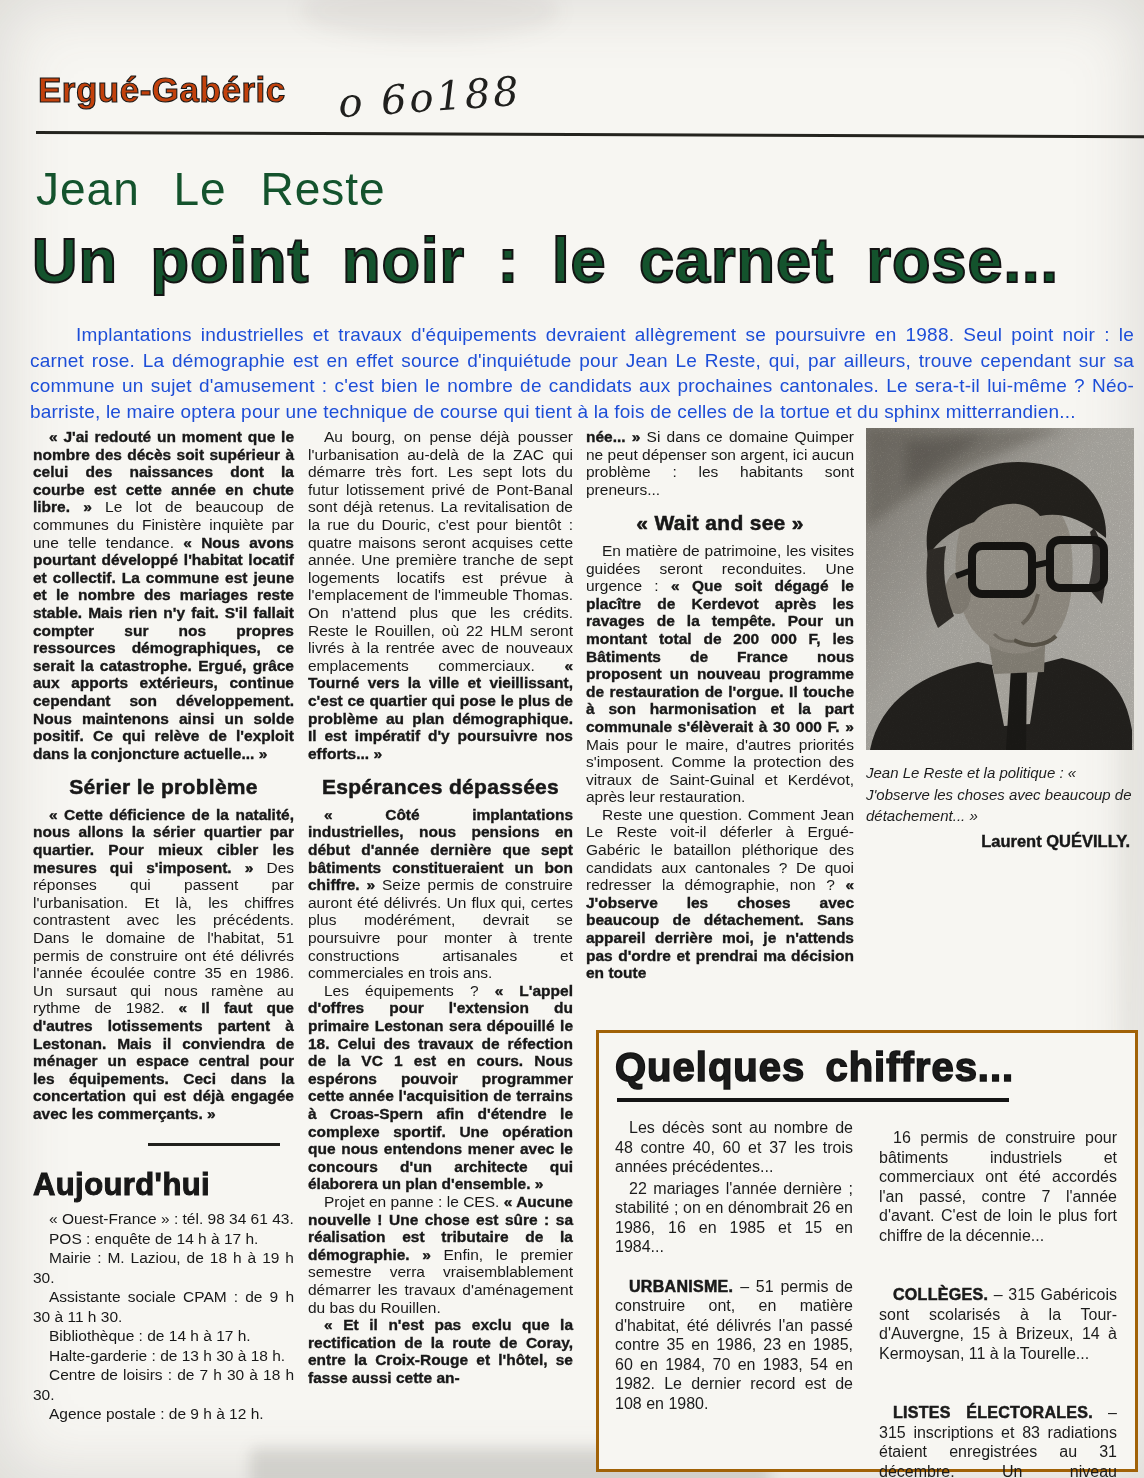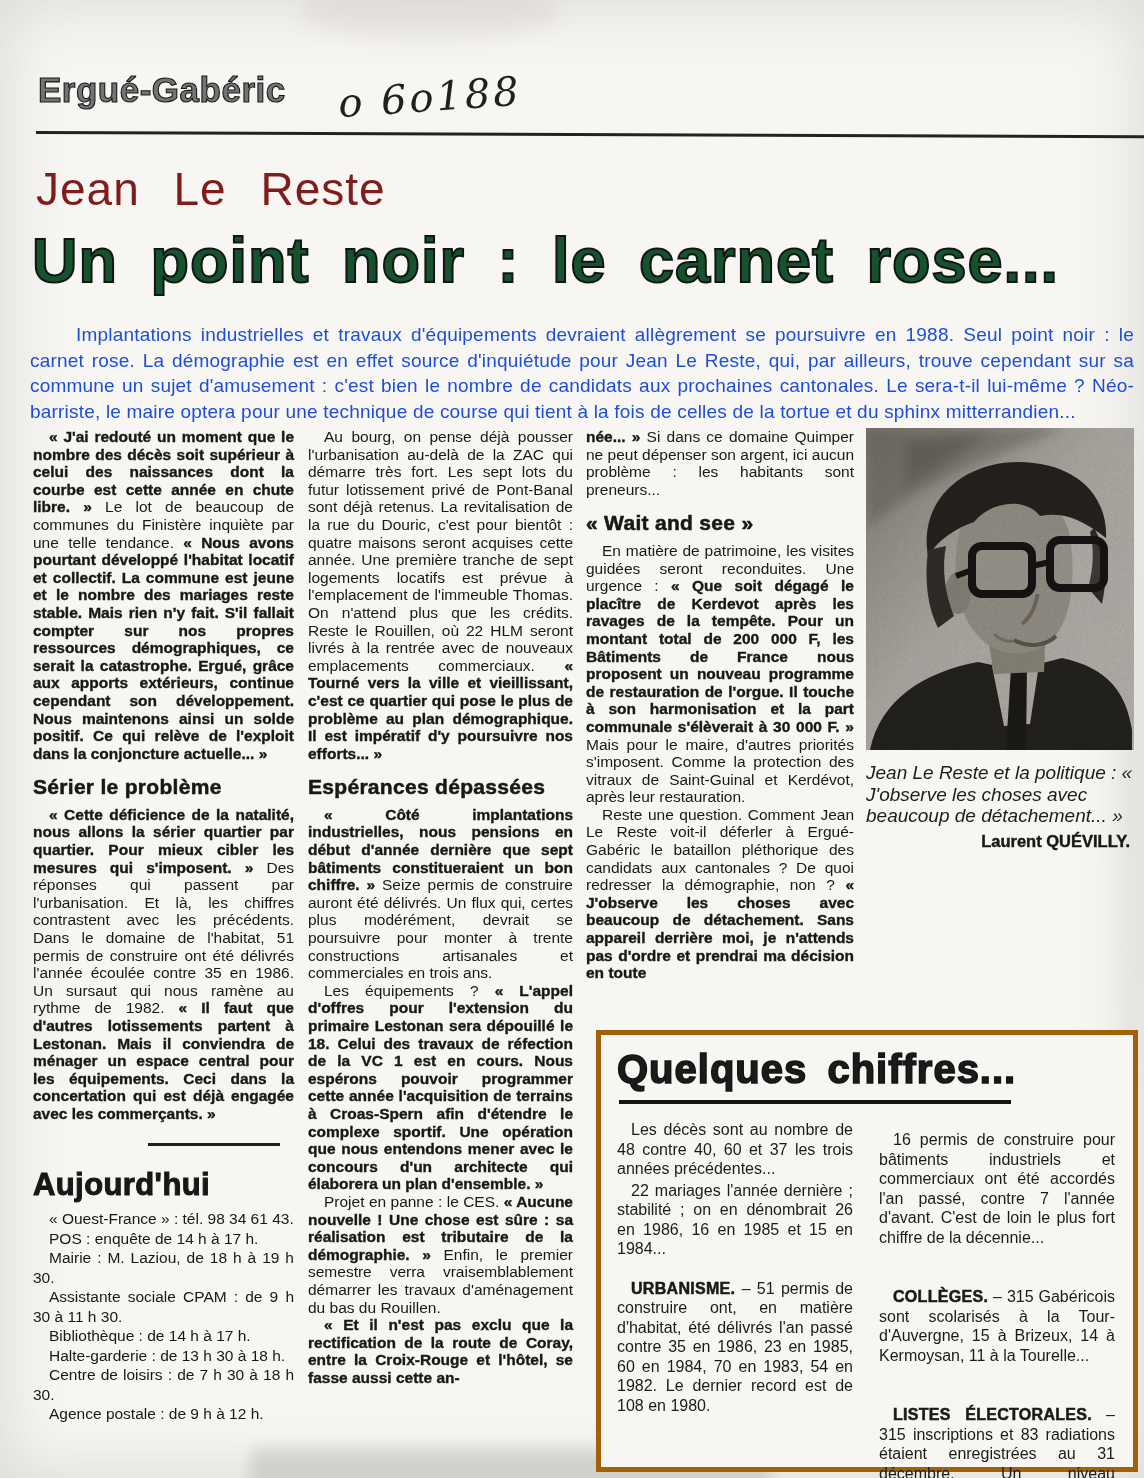--- a/index.html
+++ b/index.html
@@ -11,35 +11,35 @@
   }
   .smudge { position:absolute; border-radius:50%; filter:blur(10px); pointer-events:none; }
   .sm-top { left:300px; top:-18px; width:260px; height:58px; background:rgba(60,55,48,.06); }
   .sm-bottom { left:250px; top:1448px; width:520px; height:40px; background:rgba(60,55,48,.14); filter:blur(7px); border-radius:8px; }
   .sm-right { left:1120px; top:430px; width:18px; height:700px; background:rgba(60,55,48,.05); }
 
   
   .section-label {
     position:absolute; left:38px; top:70px;
     font-size:35px; font-weight:bold; letter-spacing:.5px;
-    -webkit-text-stroke:1.1px #171717; color:#737373;
+    -webkit-text-stroke:1.1px #171717; color:#c2410c;
   }
   .hand-note {
     position:absolute; left:338px; top:74px;
     font-size:40px; font-style:italic; color:#20201e;
     transform:rotate(-4deg); letter-spacing:3px;
     font-family:"DejaVu Serif", serif;
   }
   .top-rule {
     position:absolute; left:36px; top:131px; width:1108px; height:3px;
     background:#24241f; transform:rotate(.22deg); transform-origin:left center;
   }
   .kicker {
     position:absolute; left:36px; top:162px;
-    font-size:46px; font-weight:normal; color:#7f1d1d;
+    font-size:46px; font-weight:normal; color:#14532d;
     word-spacing:20px; letter-spacing:1px;
   }
   .headline {
     position:absolute; left:32px; top:224px; width:1110px;
     font-size:63px; font-weight:bold; color:#14532d;
     -webkit-text-stroke:2px #141414; letter-spacing:1px; word-spacing:14px;
     white-space:nowrap;
   }
   .lead {
     position:absolute; left:30px; top:322px; width:1104px;
@@ -51,43 +51,43 @@
   .col { position:absolute; top:428px; font-size:15.5px; line-height:17.6px; text-align:justify; color:#181818; }
   .col p { text-indent:16px; }
   .col p.noindent { text-indent:0; }
   #col1 { left:33px;  width:261px; }
   #col2 { left:308px; width:265px; }
   #col3 { left:586px; width:268px; }
   #col4 { left:866px; width:270px; }
   b, .b { font-weight:bold; -webkit-text-stroke:.35px currentColor; }
 
   .subhead {
-    font-weight:bold; font-size:21px; letter-spacing:.3px;
+    text-align:center; font-weight:bold; font-size:21px; letter-spacing:.3px;
     margin:16px 0 10px 0; -webkit-text-stroke:.5px #161616;
   }
   .short-rule { width:132px; height:3px; background:#20201d; margin:20px 14px 0 115px; }
   .today-title {
     font-size:31px; font-weight:bold; margin:30px 0 16px 0;
     -webkit-text-stroke:1px #161616; letter-spacing:.4px; text-align:left;
   }
   .today p { line-height:19.5px; }
 
   
   .photo { width:268px; height:322px; display:block; background:#cdc9c1; }
   .caption {
-    margin-top:12px; font-style:italic; font-size:19px; line-height:21.5px;
+    margin-top:12px; font-style:italic; font-size:15px; line-height:21.5px;
     color:#1d1d1d; text-align:left;
   }
   #col4 .body-cont { margin-top:20px; }
   .signature { margin-top:6px; text-align:right; font-weight:bold; font-size:16.5px; padding-right:6px; -webkit-text-stroke:.4px #161616;}
 
   
   .chiffres {
     position:absolute; left:596px; top:1030px; width:542px; height:442px;
-    border:5px solid #a16207; background:#f7f6f2; padding:10px 18px 10px 16px; z-index:5;
+    border:3px solid #a16207; background:#f7f6f2; padding:10px 18px 10px 16px; z-index:5;
   }
   .chiffres-title {
     font-size:40px; font-weight:bold; -webkit-text-stroke:1.5px #141414;
     letter-spacing:1px; word-spacing:8px; margin-top:2px;
   }
   .chiffres-underline { width:392px; height:4px; background:#141414; margin:8px 0 14px 2px; }
   .chiffres-cols { display:flex; gap:26px; }
   .chiffres-col { width:240px; font-size:16px; line-height:19.5px; text-align:justify; }
   .chiffres-col p { text-indent:14px; }
   .chiffres-col .gap-s { margin-top:2px; }

